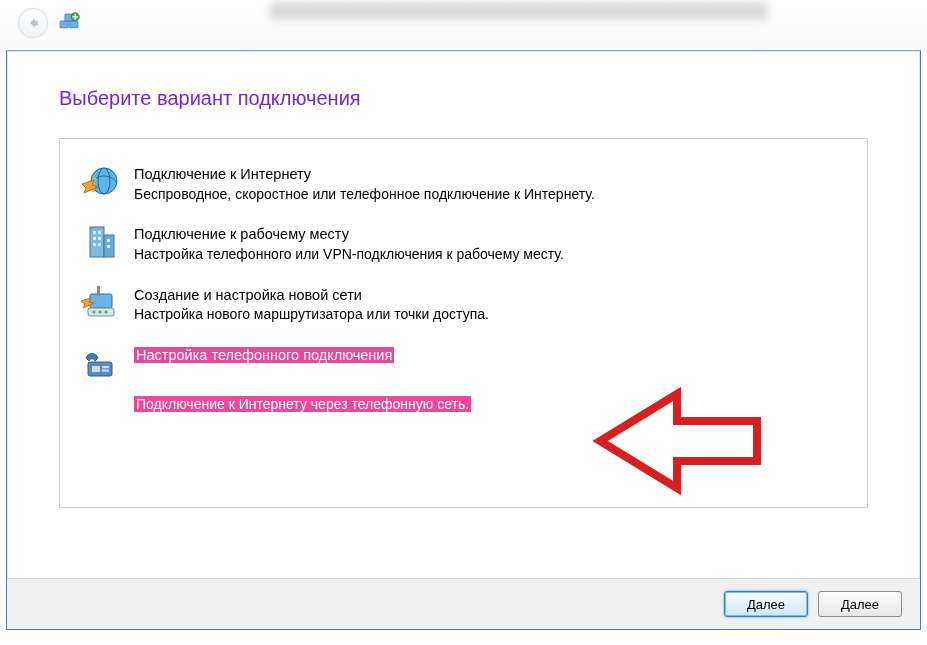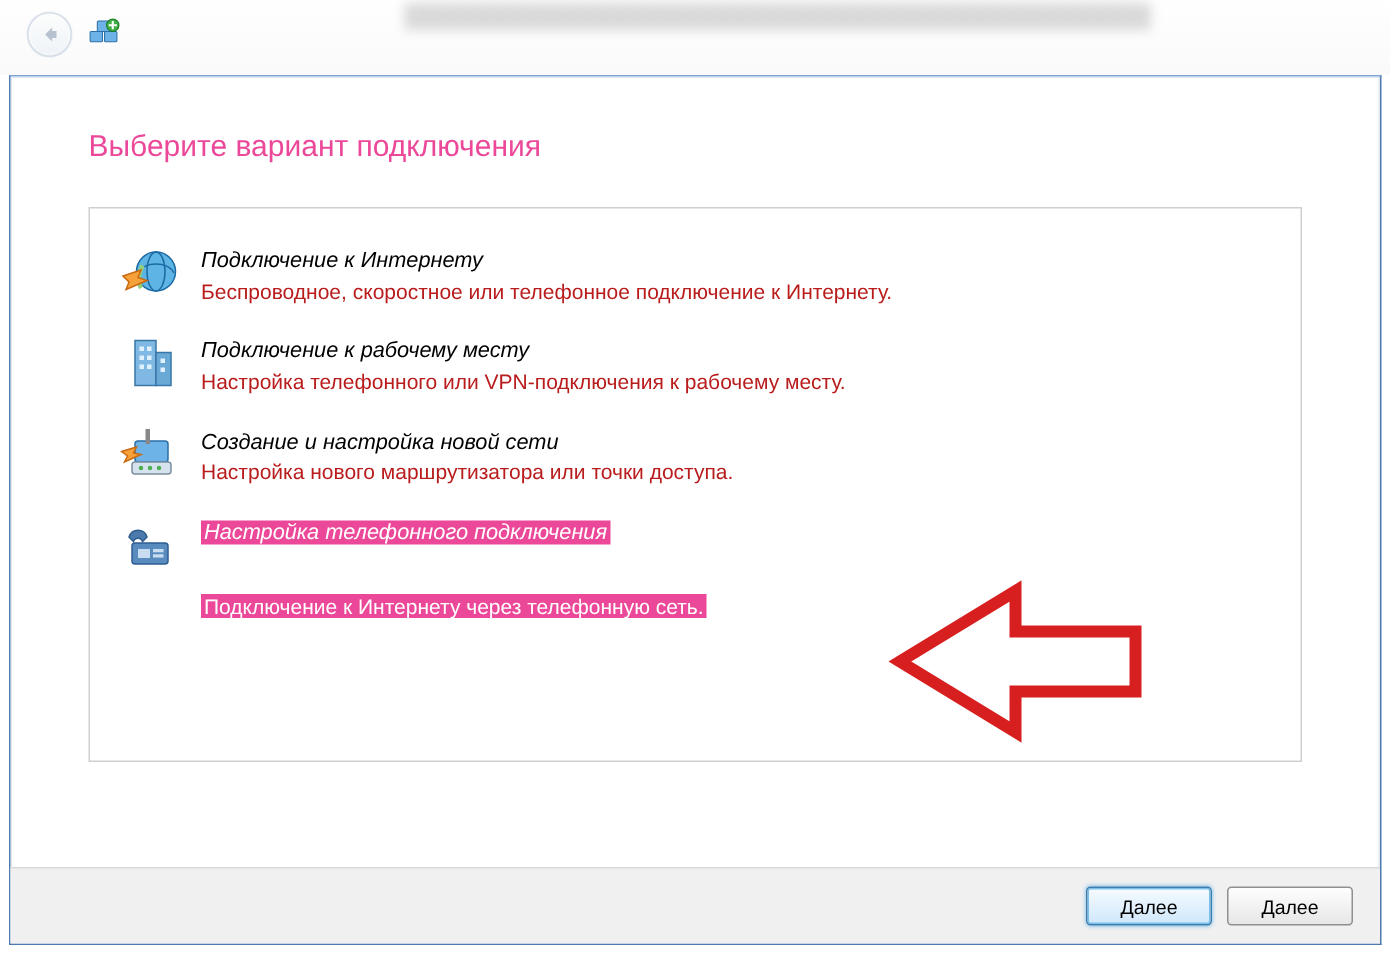--- a/index.html
+++ b/index.html
@@ -74,41 +74,41 @@
     }
 
     .content {
       flex: 1;
       padding: 36px 52px 20px 52px;
       overflow: hidden;
     }
 
     .heading {
       font-size: 20px;
-      color: #ec4899;
+      color: #6d28d9;
       font-weight: 400;
       margin-bottom: 28px;
     }
 
     .options-box {
       border: 1px solid #cfcfcf;
       padding: 18px 16px 60px 16px;
       min-height: 370px;
     }
 
     .opt {
       display: flex;
       gap: 14px;
       padding: 6px 4px 14px 4px;
       cursor: pointer;
     }
     .opt .ico { width: 40px; height: 40px; flex-shrink: 0; display:flex;align-items:center;justify-content:center;}
     .opt .txt { padding-top: 2px; line-height: 1.35; }
-    .opt .t1 { font-size: 14.5px; color:#000;font-style:italic; }
-    .opt .t2 { font-size: 14px; color:#b91c1c; }
+    .opt .t1 { font-size: 14.5px; color:#000; }
+    .opt .t2 { font-size: 14px; color:#000000; }
 
     .opt.selected { background: none; }
     .opt.selected .txt span {
       background: #ec4899;
       color: #fff;
       padding: 0 2px;
     }
     .opt.selected .t1 { color:#fff; }
     .opt.selected .t2 { color:#fff;margin-top:29px; }
 

